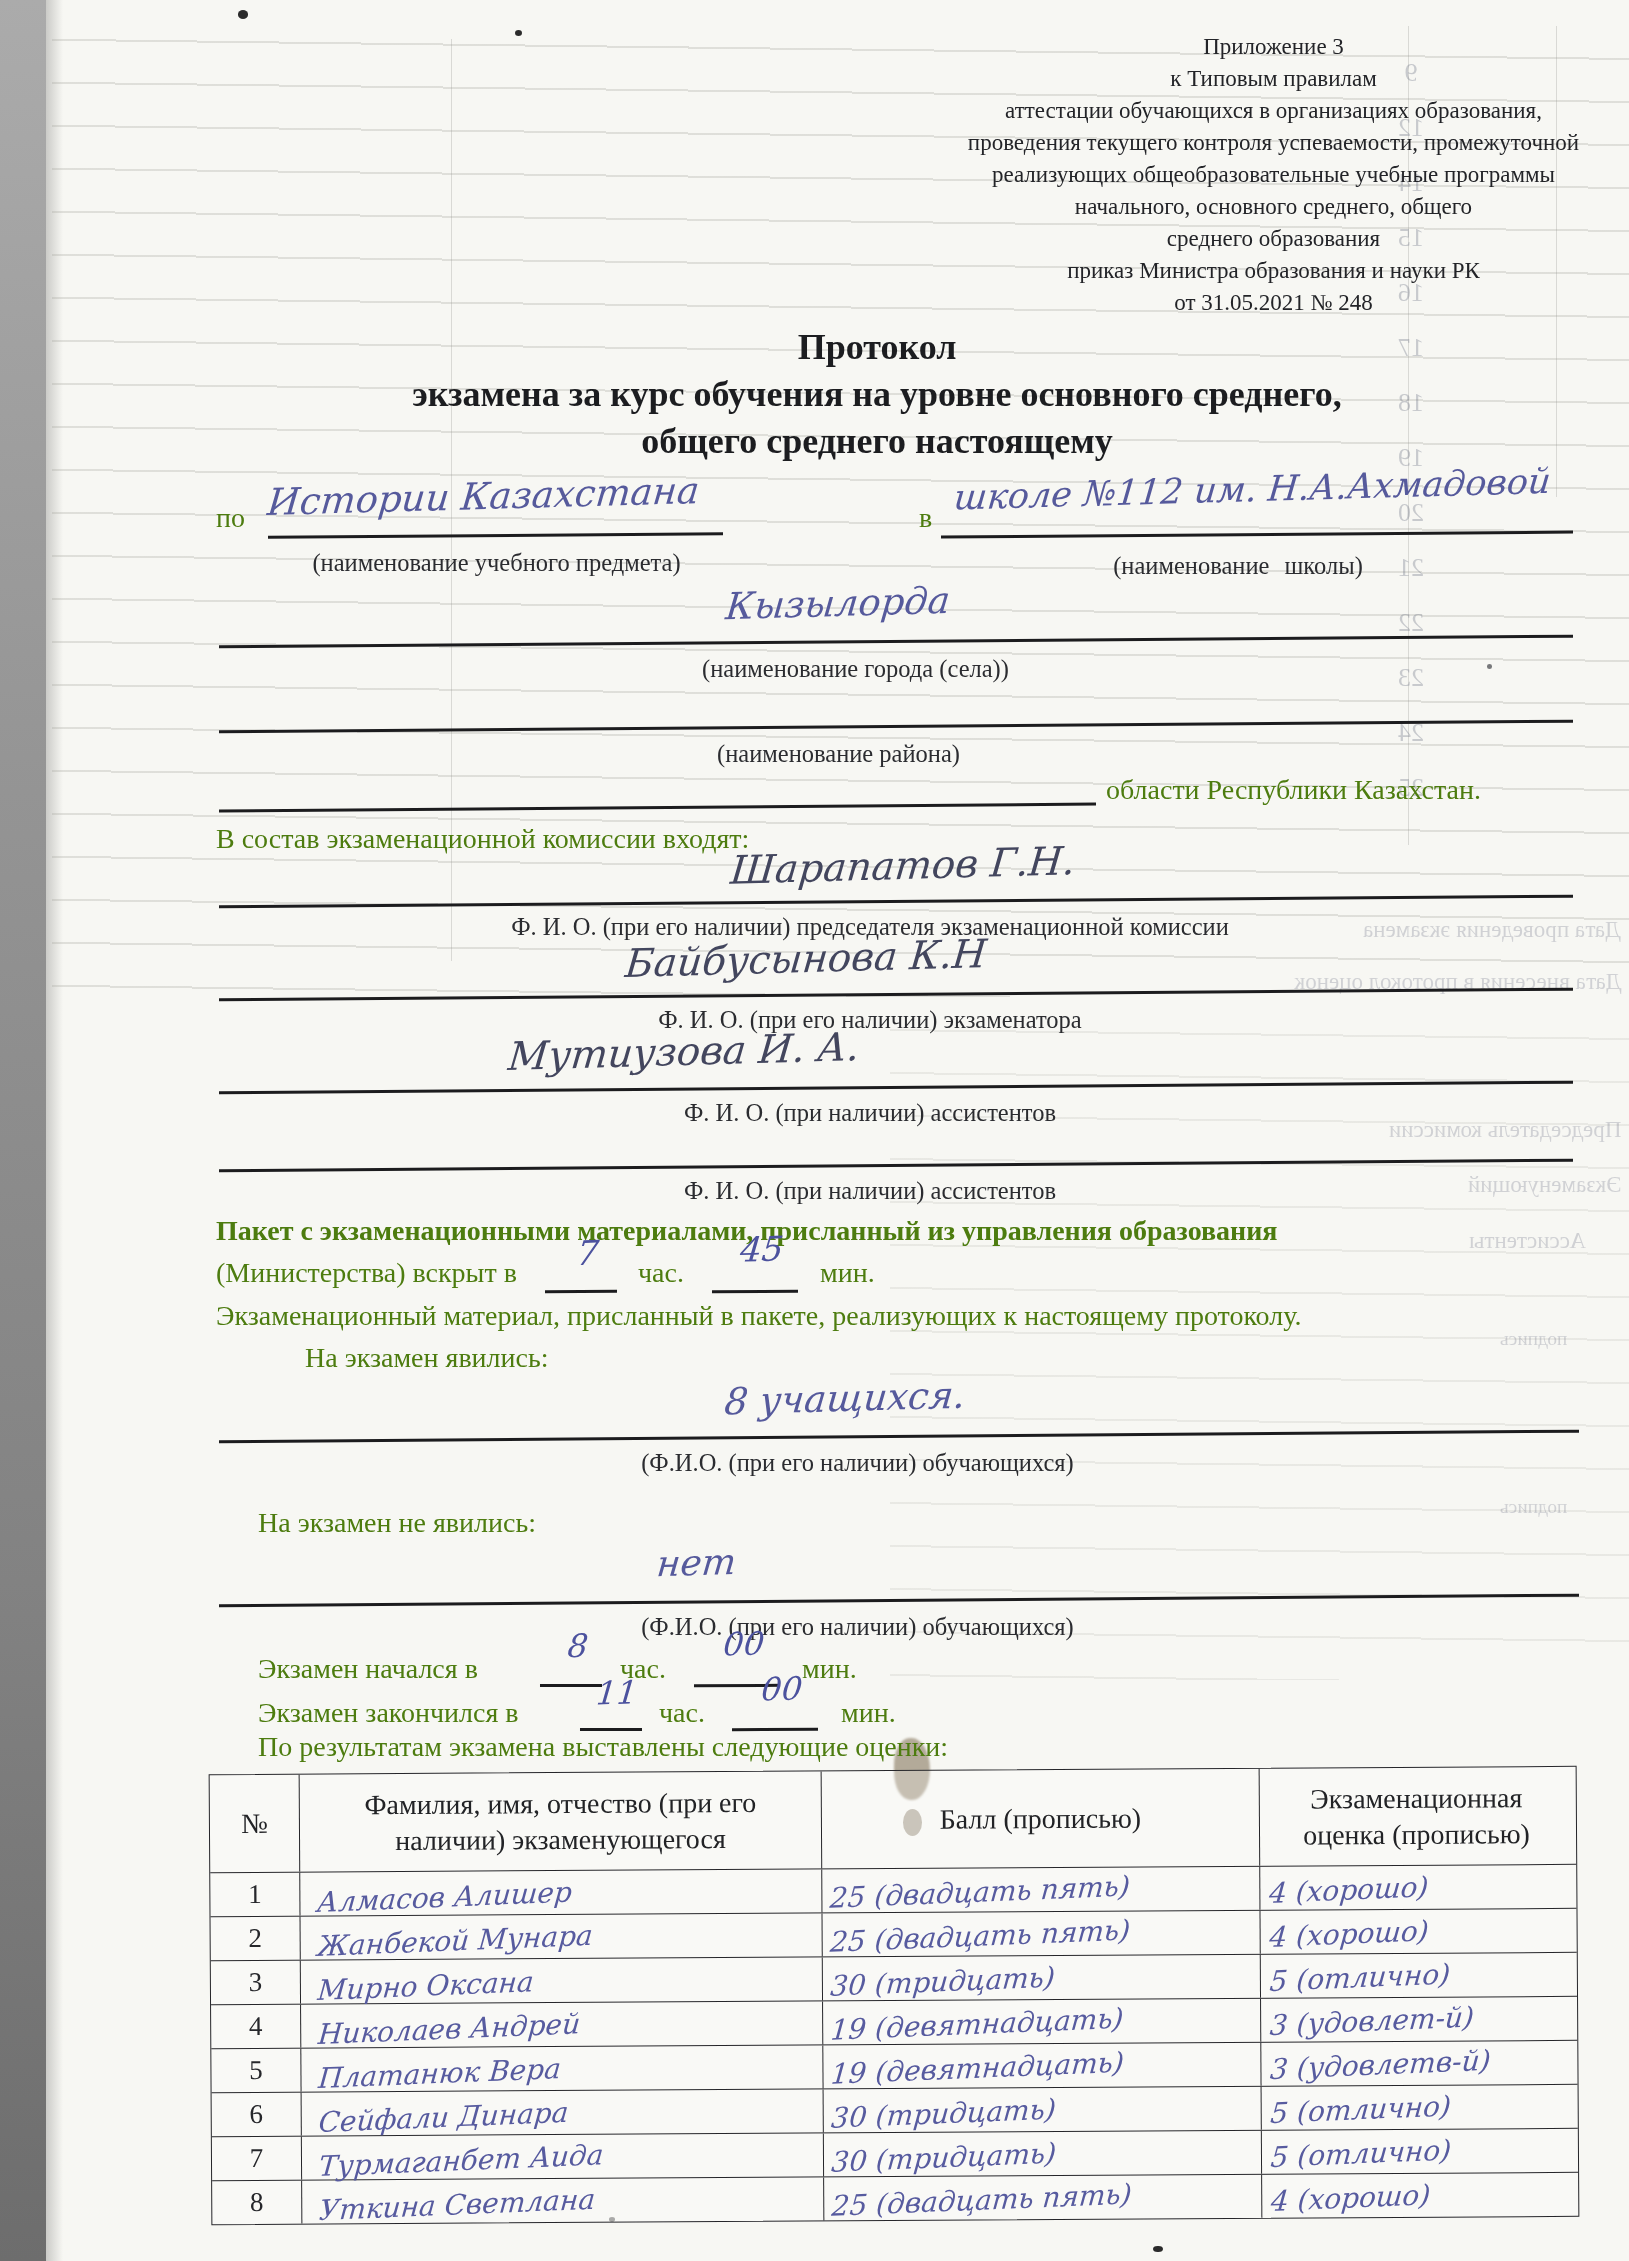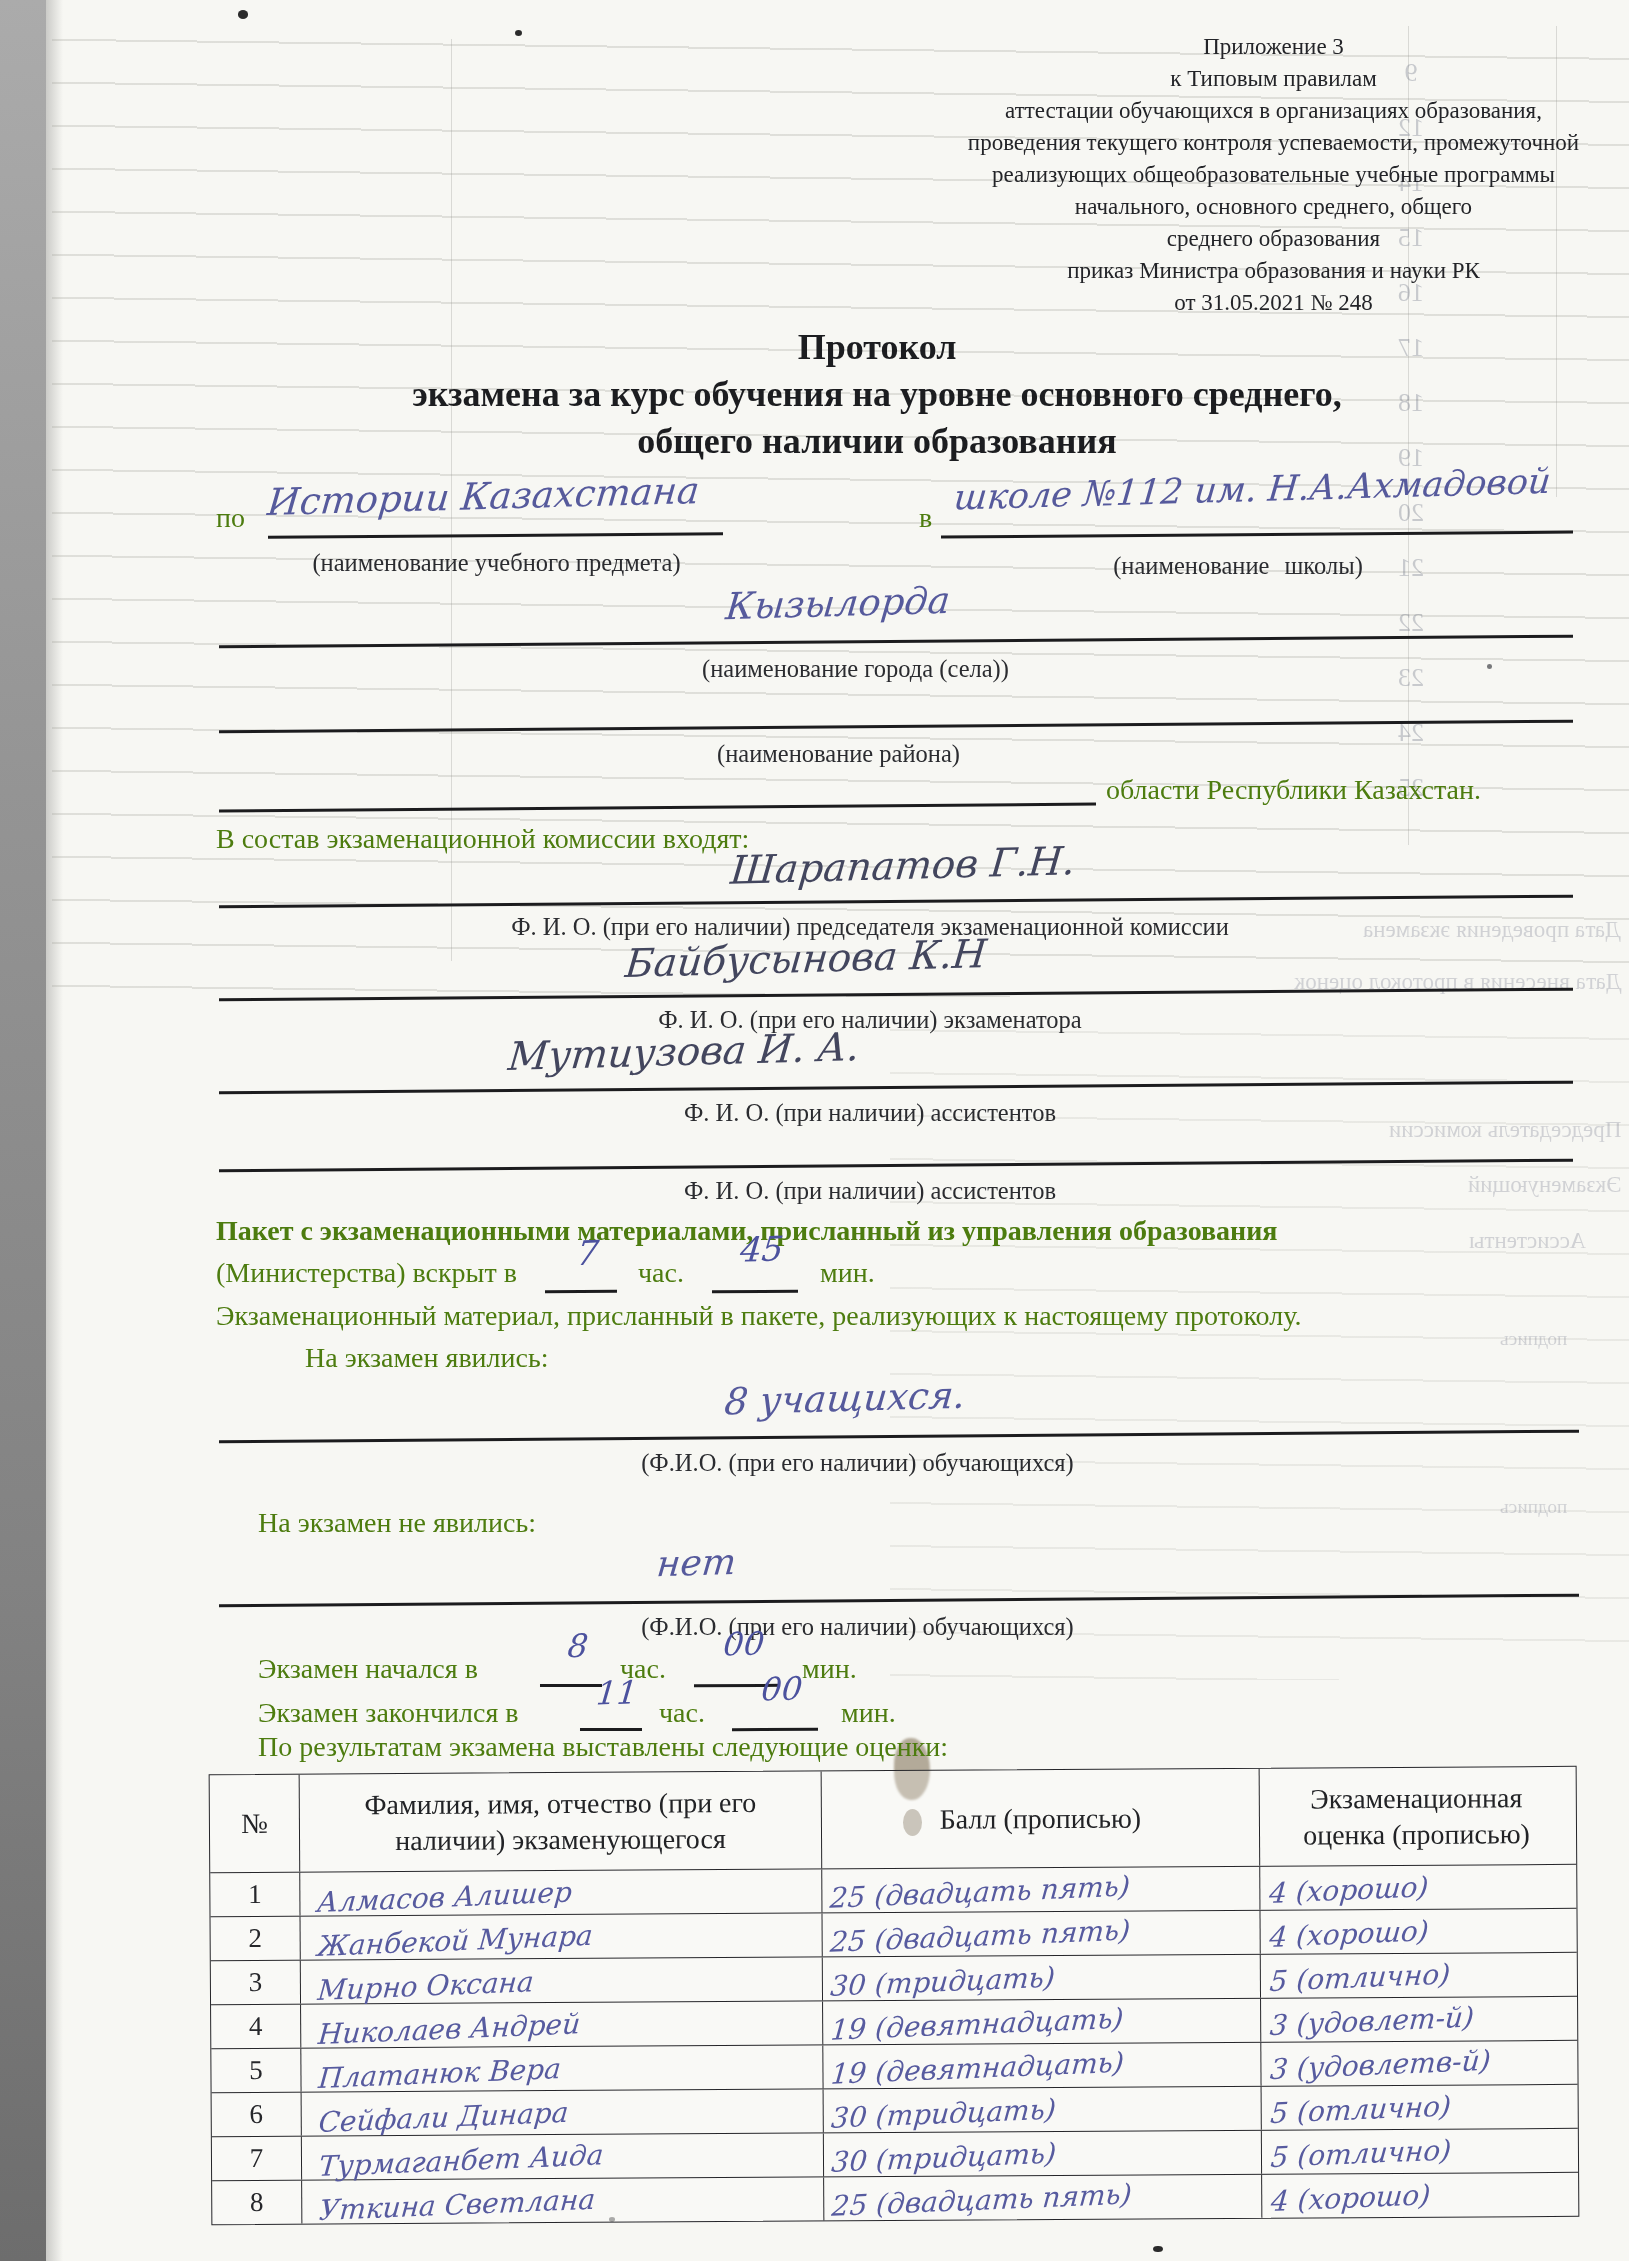--- a/index.html
+++ b/index.html
@@ -124,21 +124,21 @@
       <div>начального, основного среднего, общего</div>
       <div>среднего образования</div>
       <div>приказ Министра образования и науки РК</div>
       <div>от 31.05.2021 № 248</div>
     </div>
 
   <div class="title">
 
   <div>Протокол</div>
       <div>экзамена за курс обучения на уровне основного среднего,</div>
-      <div>общего наличии образования</div>
+      <div>общего среднего настоящему</div>
     </div>
 
   <div class="typed" style="left:216px;top:502px;">по</div>
   <div class="hw" style="left:258px;top:475px;width:451px;font-size:37px;">Истории  Казахстана</div>
   <div class="ul" style="left:268px;top:534px;width:455px;"></div>
   <div class="cap" style="left:271px;top:549px;width:451px;">(наименование учебного  предмета)</div>
   <div class="typed" style="left:919px;top:502px;">в</div>
   <div class="hw" style="left:954px;top:468px;width:683px;font-size:35px;text-align:left;">школе  №112 им. Н.А.Ахмадовой</div>
   <div class="ul" style="left:941px;top:533px;width:632px;"></div>
   <div class="cap" style="left:1006px;top:552px;width:464px;word-spacing:9px;">(наименование    школы)</div>

